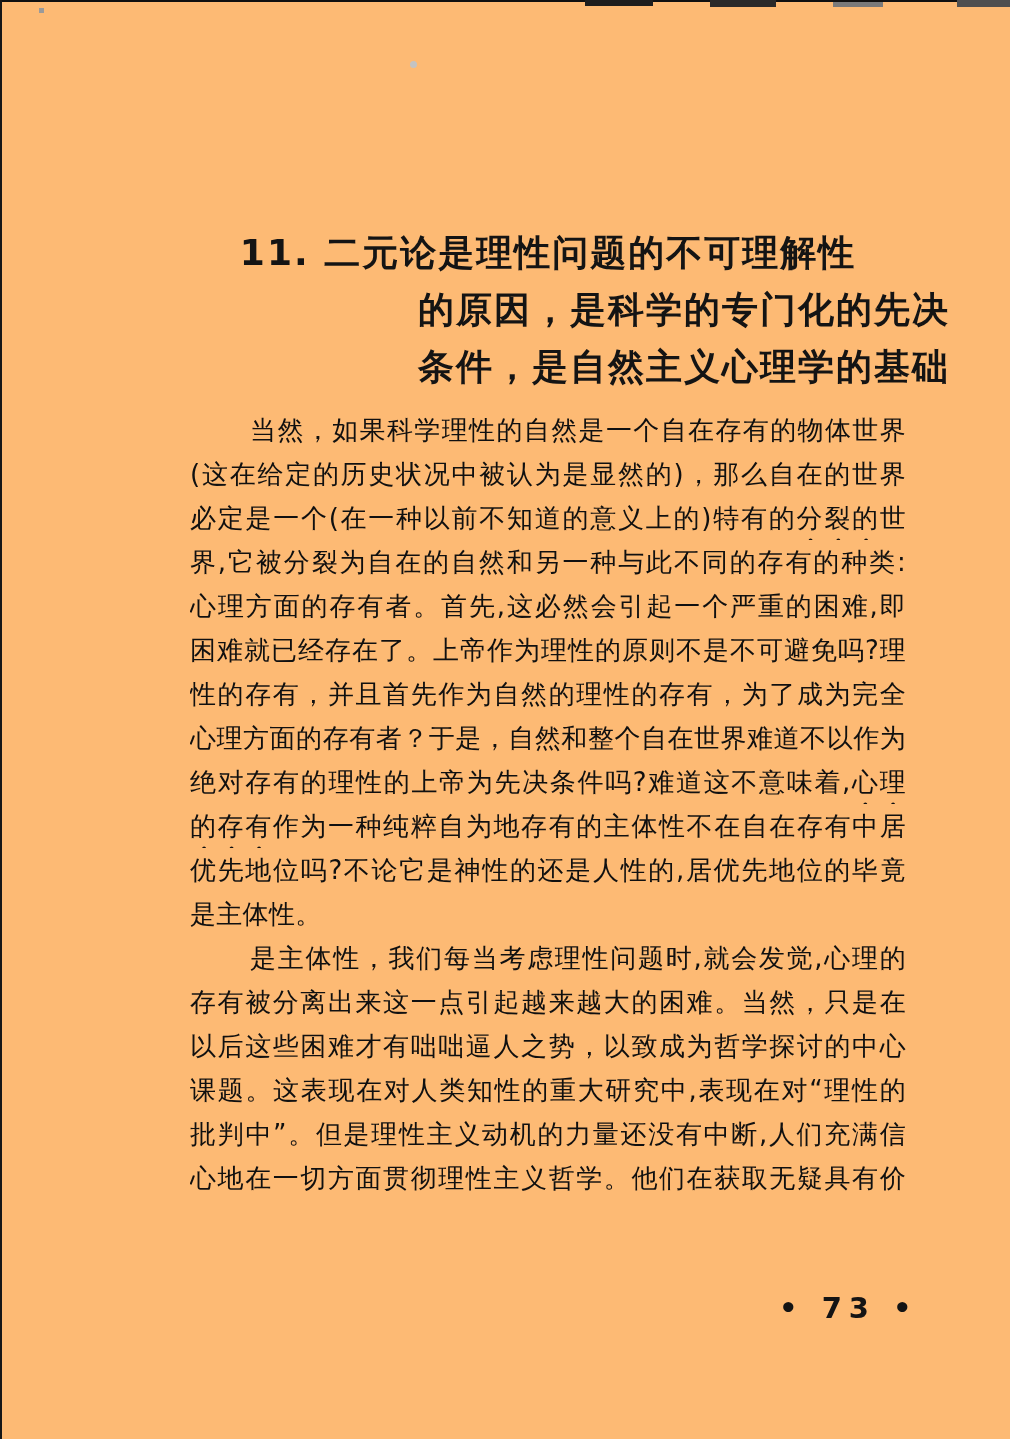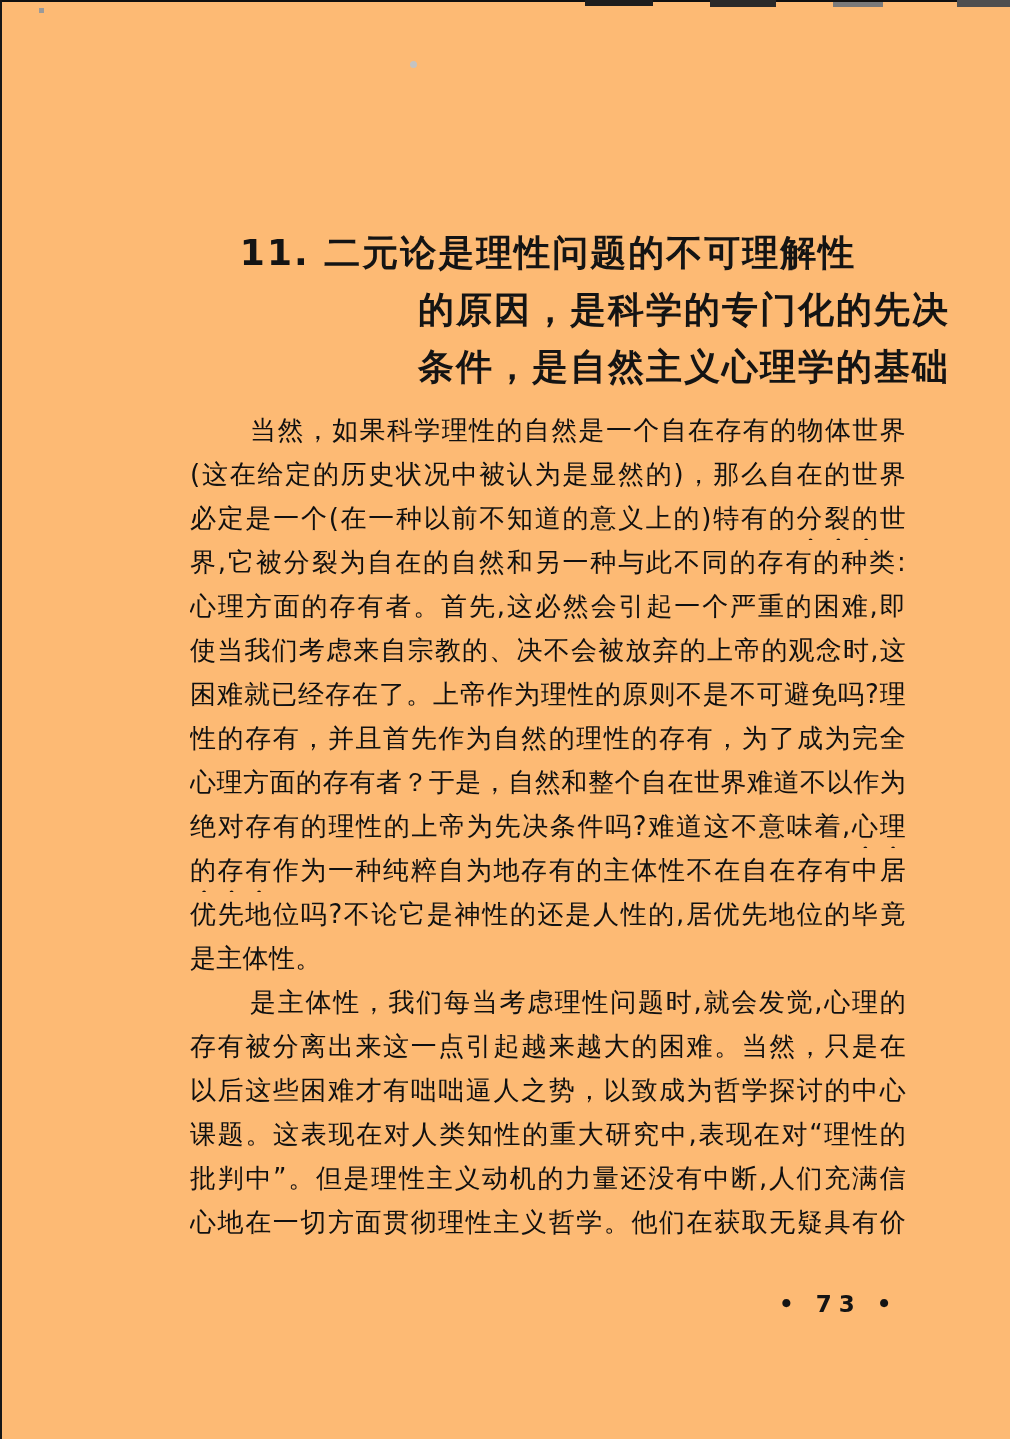--- a/index.html
+++ b/index.html
@@ -52,21 +52,21 @@
   .emph {
     -webkit-text-emphasis:filled dot #101010;
     -webkit-text-emphasis-position:under right;
     text-emphasis:filled dot #101010;
     text-emphasis-position:under right;
   }
 
   
   .page-number {
     position:absolute; left:779px; top:1291px;
-    font-size:23px; font-weight:bold; letter-spacing:7px;
+    font-size:29px; font-weight:bold; letter-spacing:7px;
     color:#141414; white-space:nowrap;
   }
 </style>
 </head>
 <body>
 
 <div class="page">
 
   <div class="edge-top"></div>
   <div class="edge-left"></div>
@@ -83,21 +83,20 @@
     <div class="title-line offset">条件，是自然主义心理学的基础</div>
   </div>
 
   <div class="body-block">
     <div>
       <div class="line indent">当然，如果科学理性的自然是一个自在存有的物体世界</div>
       <div class="line">(这在给定的历史状况中被认为是显然的)，那么自在的世界</div>
       <div class="line">必定是一个(在一种以前不知道的意义上的)特有的<span class="emph">分裂的</span>世</div>
       <div class="line">界,它被分裂为自在的自然和另一种与此不同的存有的种类:</div>
       <div class="line">心理方面的存有者。首先,这必然会引起一个严重的困难,即</div>
-      <div class="line">使当我们考虑来自宗教的、决不会被放弃的上帝的观念时,这</div>
       <div class="line">困难就已经存在了。上帝作为理性的原则不是不可避免吗?理</div>
       <div class="line">性的存有，并且首先作为自然的理性的存有，为了成为完全</div>
       <div class="line">心理方面的存有者？于是，自然和整个自在世界难道不以作为</div>
       <div class="line">绝对存有的理性的上帝为先决条件吗?难道这不意味着,<span class="emph">心理</span></div>
       <div class="line"><span class="emph">的存有</span>作为一种纯粹自为地存有的主体性不在自在存有中居</div>
       <div class="line">优先地位吗?不论它是神性的还是人性的,居优先地位的毕竟</div>
       <div class="line short">是主体性。</div>
     </div>
     <div>
       <div class="line indent">是主体性，我们每当考虑理性问题时,就会发觉,心理的</div>

